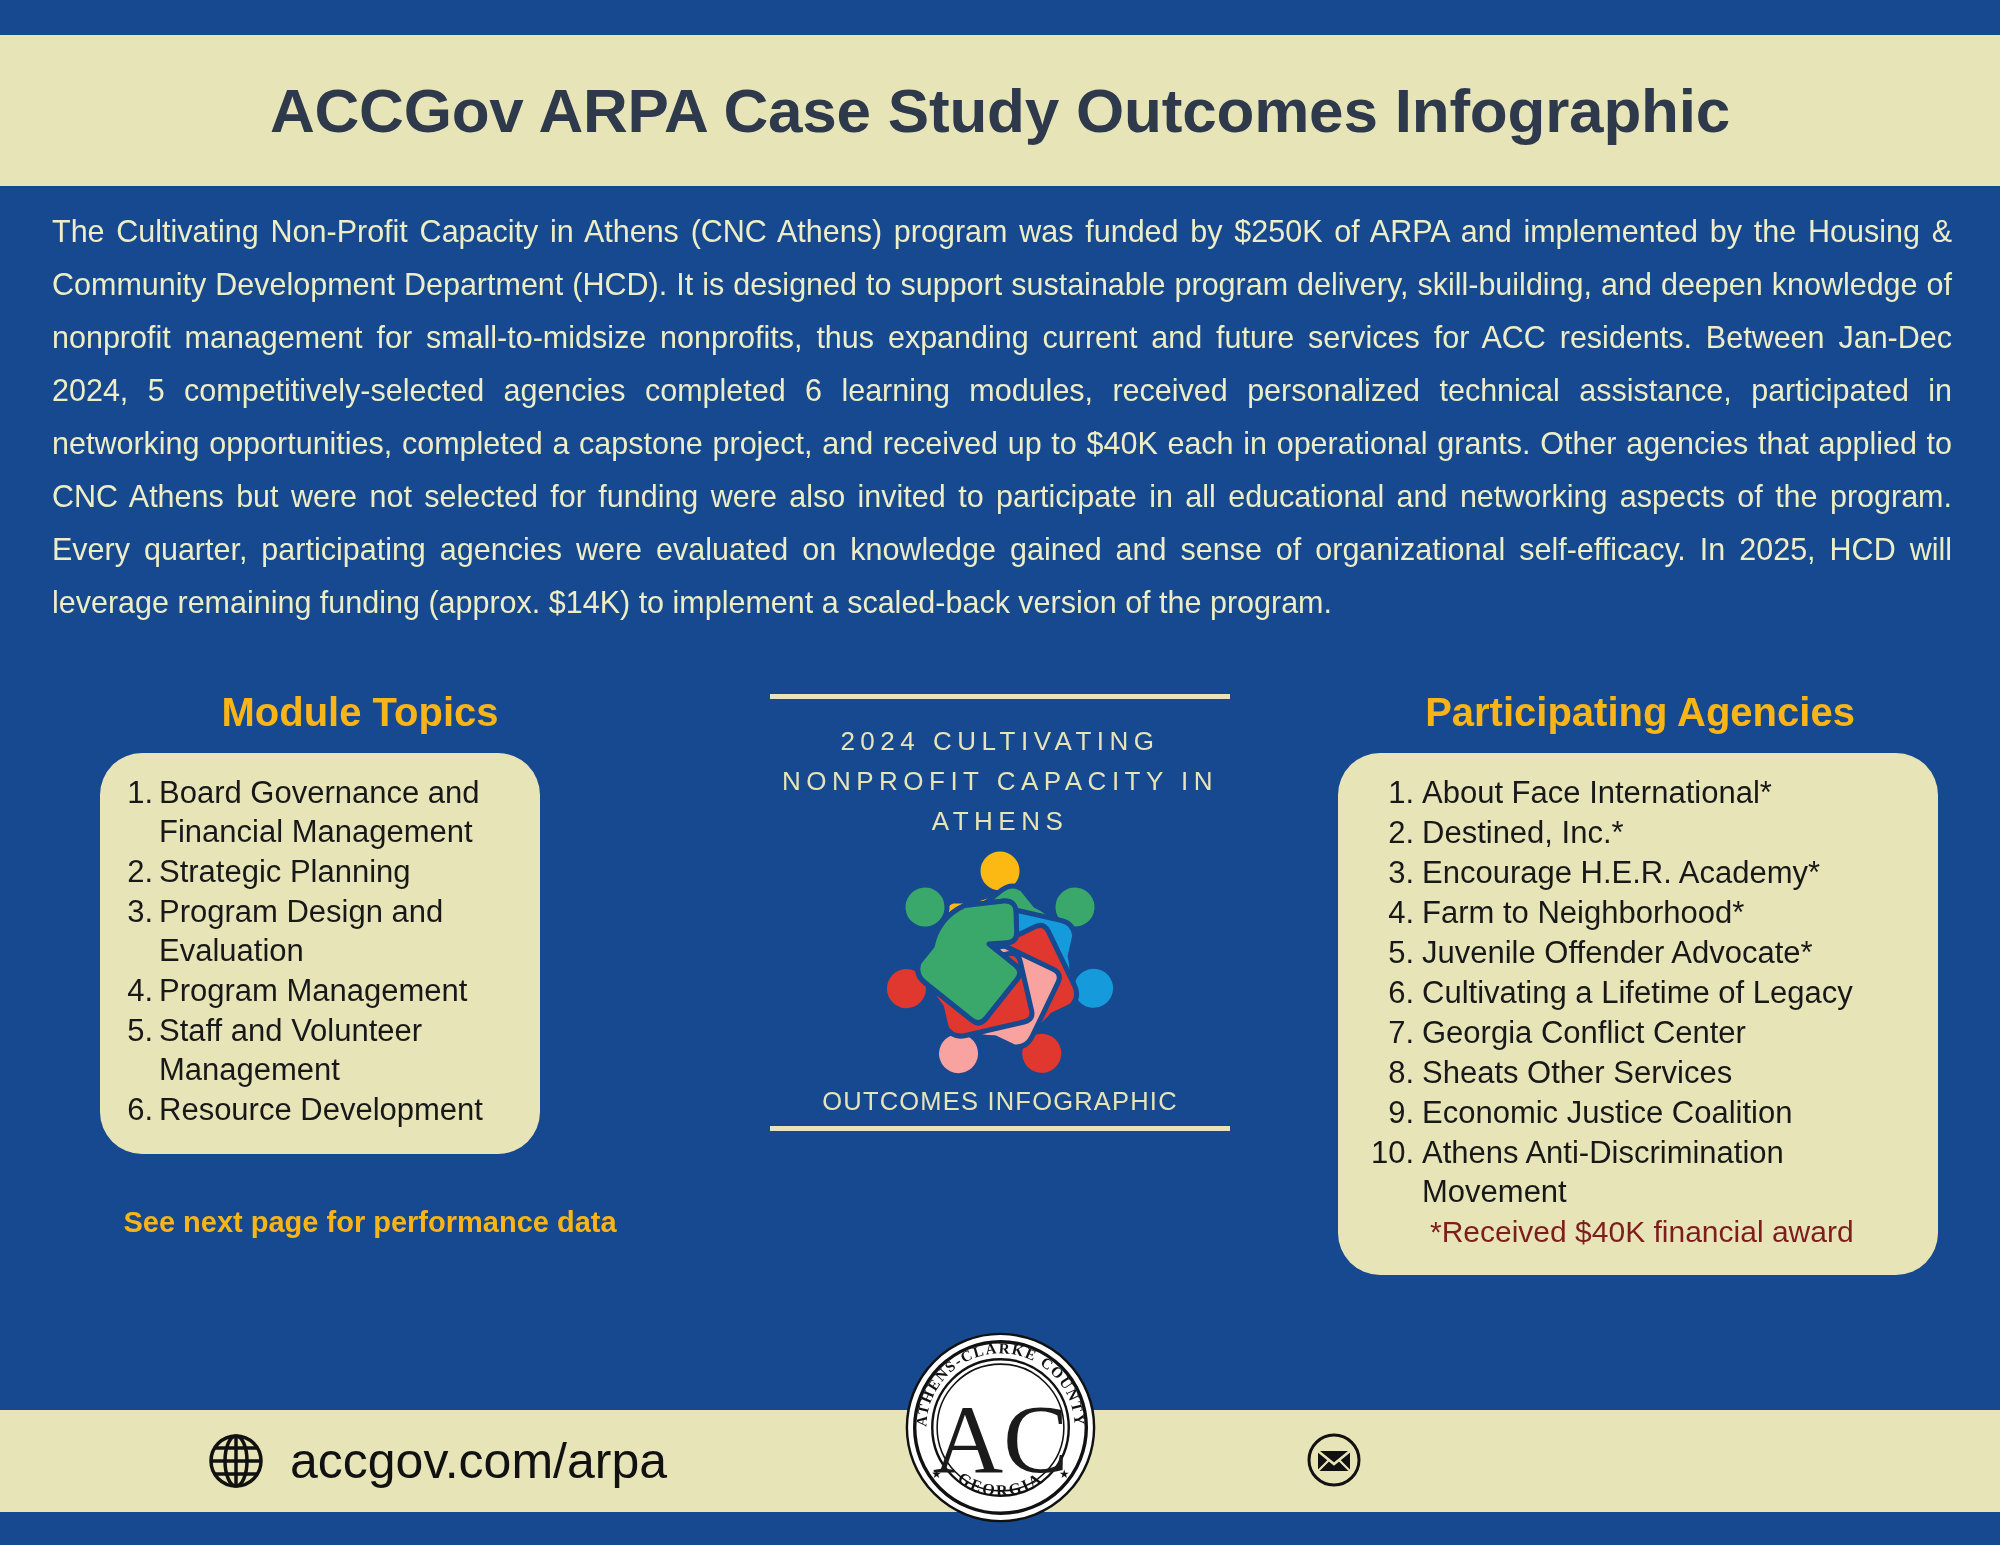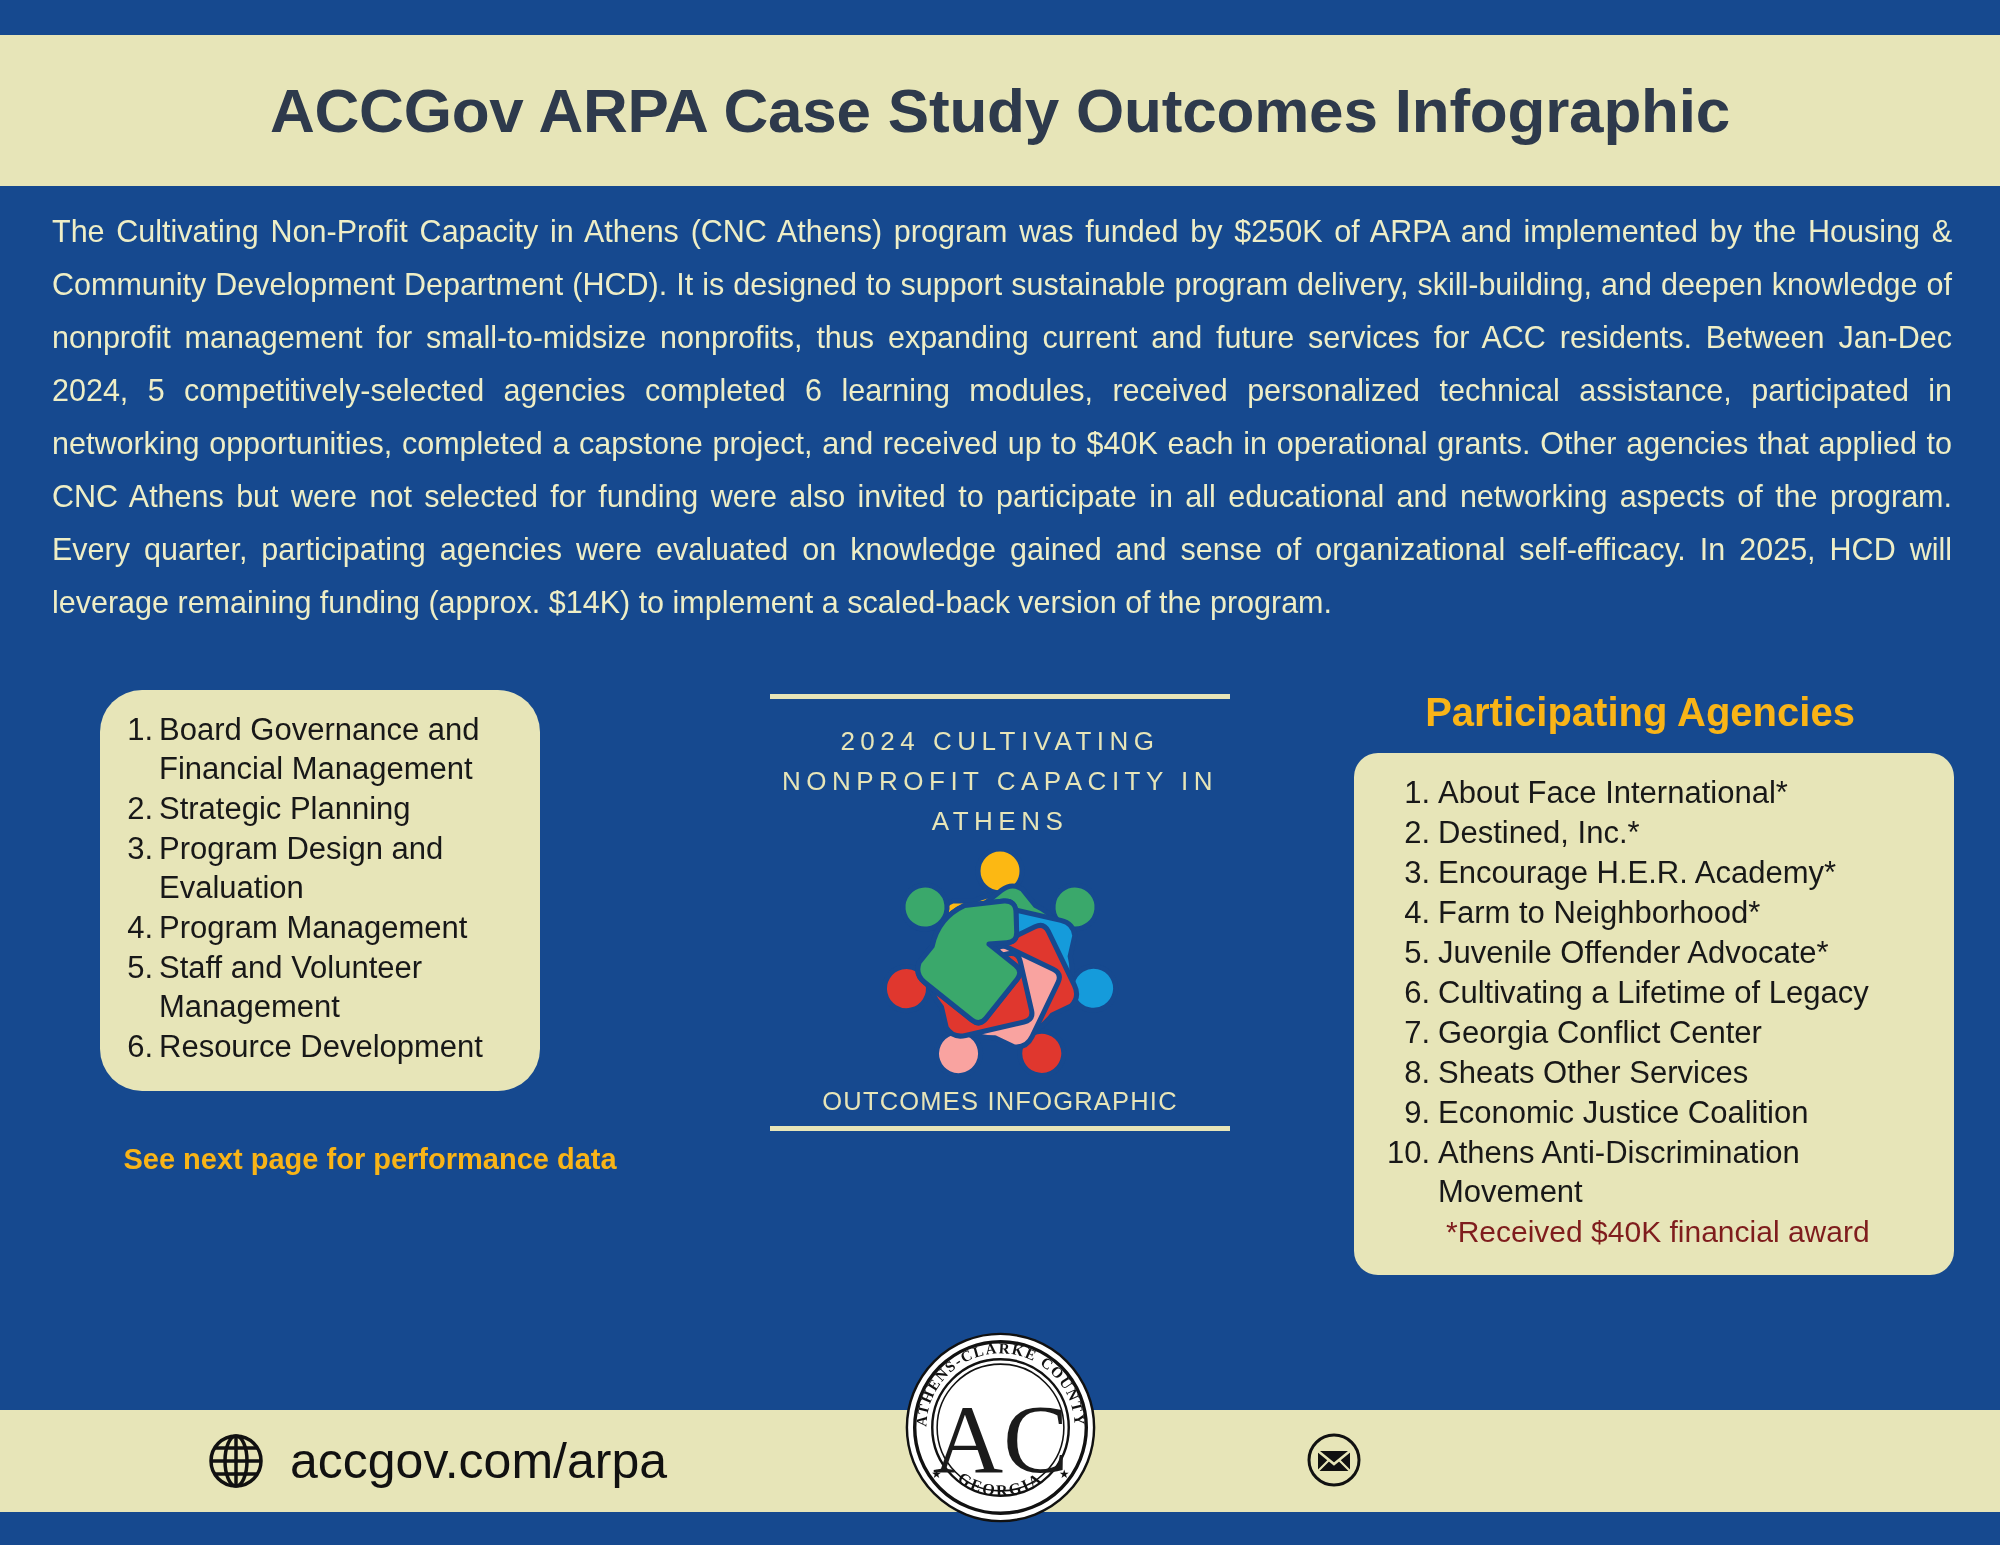--- a/index.html
+++ b/index.html
@@ -64,21 +64,21 @@
     margin-bottom: 18px;
     white-space: nowrap;
   }
 
   .card {
     background: #e7e5b8;
     border-radius: 42px;
     padding: 20px 26px 24px 26px;
   }
   .card-left  { width: 440px; margin-left: 40px; padding-left: 7px; }
-  .card-right { width: 600px; margin-left: 24px; border-radius: 24px; }
+  .card-right { width: 600px; margin-left: 8px; }
 
   ol.numlist {
     list-style: none;
     counter-reset: li;
     margin: 0; padding: 0;
   }
   ol.numlist > li {
     counter-increment: li;
     position: relative;
     color: #181818;
@@ -169,20 +169,21 @@
 
   <div class="title-band">
     <div class="title-text">ACCGov ARPA Case Study Outcomes Infographic</div>
   </div>
 
   <div class="intro">The Cultivating Non-Profit Capacity in Athens (CNC Athens) program was funded by $250K of ARPA and implemented by the Housing &amp; Community Development Department (HCD). It is designed to support sustainable program delivery, skill-building, and deepen knowledge of nonprofit management for small-to-midsize nonprofits, thus expanding current and future services for ACC residents. Between Jan-Dec 2024, 5 competitively-selected agencies completed 6 learning modules, received personalized technical assistance, participated in networking opportunities, completed a capstone project, and received up to $40K each in operational grants. Other agencies that applied to CNC Athens but were not selected for funding were also invited to participate in all educational and networking aspects of the program. Every quarter, participating agencies were evaluated on knowledge gained and sense of organizational self-efficacy. In 2025, HCD will leverage remaining funding (approx. $14K) to implement a scaled-back version of the program.</div>
 
   <div class="columns">
 
     <div class="col col-left">
+      <div class="col-head">Module Topics</div>
       <div class="card card-left">
         <ol class="numlist">
           <li>Board Governance and Financial Management</li>
           <li>Strategic Planning</li>
           <li>Program Design and Evaluation</li>
           <li>Program Management</li>
           <li>Staff and Volunteer Management</li>
           <li>Resource Development</li>
         </ol>
       </div>

